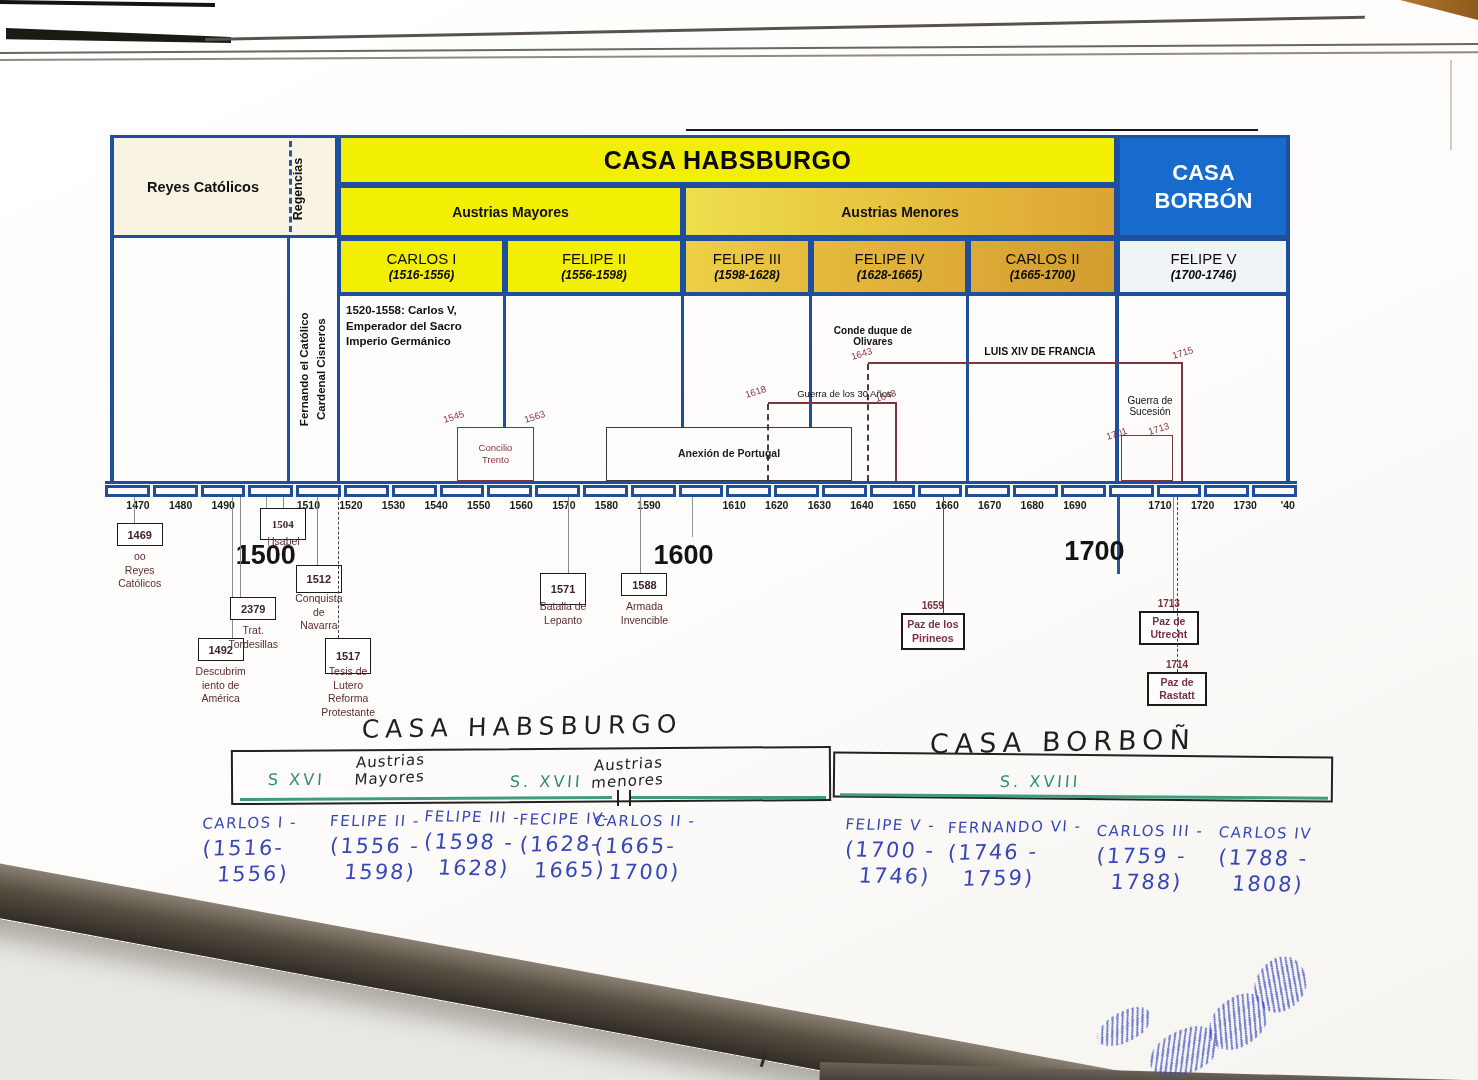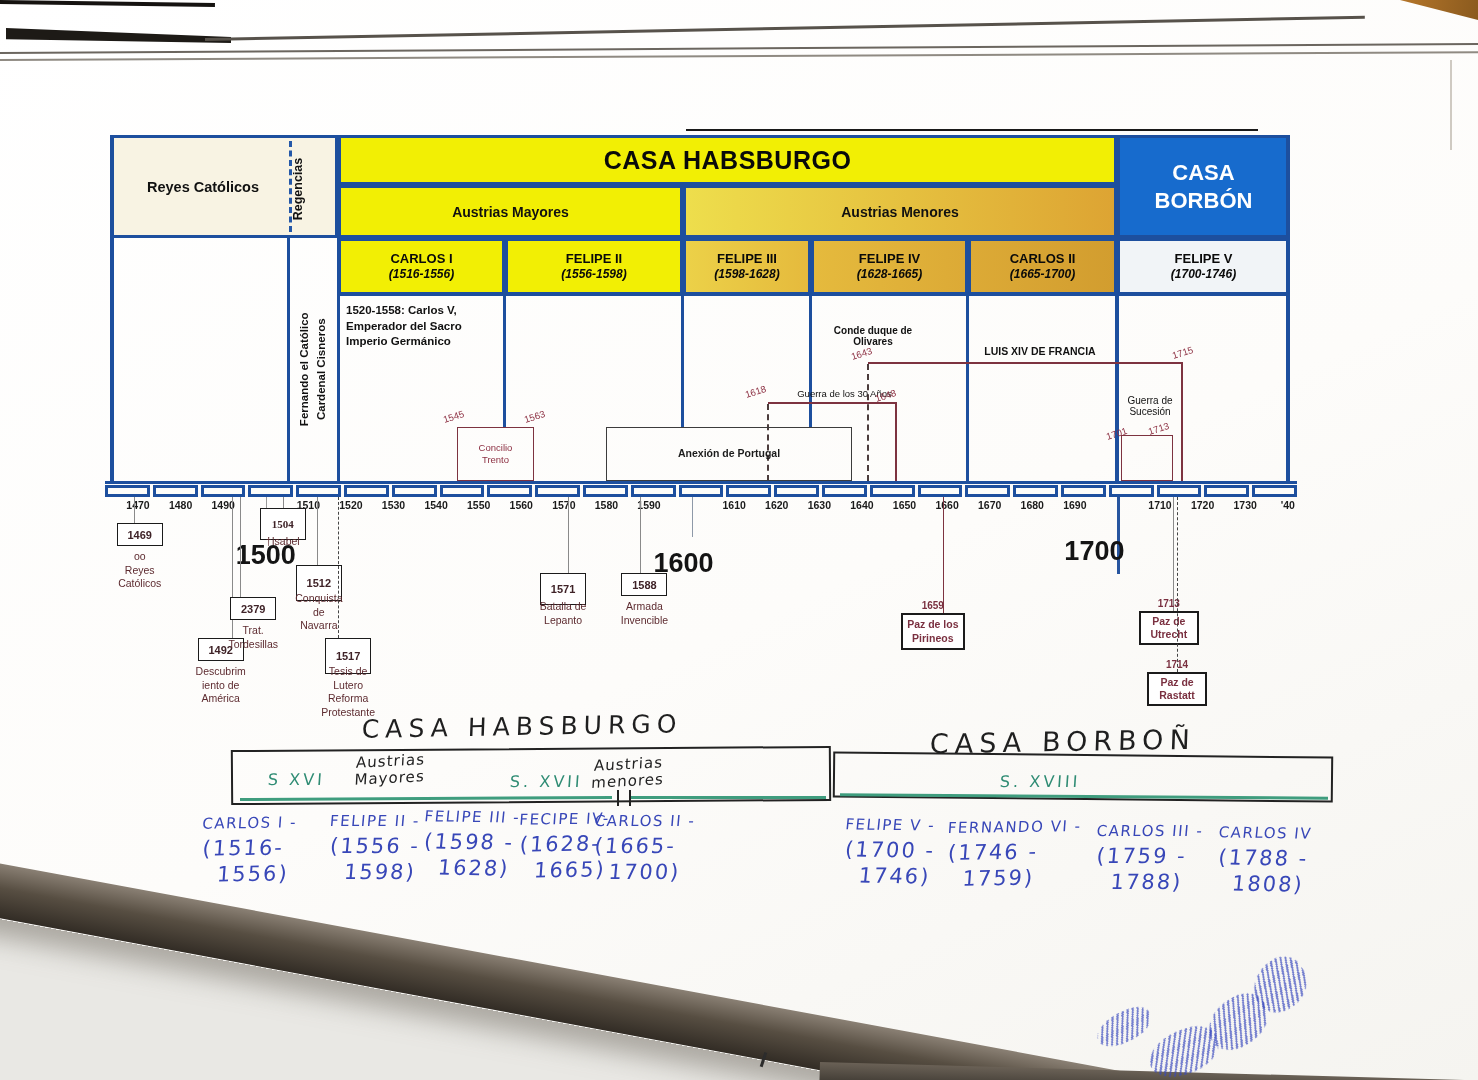--- a/index.html
+++ b/index.html
@@ -18,21 +18,21 @@
              font-weight:bold;color:#111;white-space:nowrap;text-align:center;}
   .c-yellowtitle{left:338px;top:135px;width:779px;height:50px;background:#f2ef04;
                  font-weight:bold;font-size:25px;color:#0a0a0a;letter-spacing:.5px;}
   .c-mayores{left:338px;top:185px;width:345px;height:53px;background:#f2ef04;
              font-weight:bold;font-size:14px;color:#111;}
   .c-menores{left:683px;top:185px;width:434px;height:53px;
              background:linear-gradient(90deg,#eede4c,#dda433);font-weight:bold;font-size:14px;color:#111;}
   .c-borbon{left:1117px;top:135px;width:173px;height:103px;background:#176bcd;
             color:#fff;font-weight:bold;font-size:22px;line-height:1.25;flex-direction:column;}
   .king{top:238px;height:57px;flex-direction:column;line-height:1.25;}
-  .king .kn{font-weight:bold;font-size:13px;color:#0a0a0a;}
+  .king .kn{font-weight:normal;font-size:15px;color:#0a0a0a;}
   .king .kd{font-weight:bold;font-style:italic;font-size:12px;color:#0a0a0a;}
   .k1{left:338px;width:167px;background:#f2ef04;}
   .k2{left:505px;width:178px;background:#f2ef04;}
   .k3{left:683px;width:128px;background:linear-gradient(90deg,#ecd148,#e5ba3d);}
   .k4{left:811px;width:157px;background:linear-gradient(90deg,#e5ba3d,#dcaa36);}
   .k5{left:968px;width:149px;background:linear-gradient(90deg,#dcaa36,#d29d2f);}
   .k6{left:1117px;width:173px;background:#f1f4f7;}
 
   .bluev{position:absolute;width:3px;background:#1d4f9e;}
   .blueh{position:absolute;height:3px;background:#1d4f9e;}
@@ -239,42 +239,42 @@
         <div class="tick" style="left: 989.66px;">1670</div>
         <div class="tick" style="left: 1032.24px;">1680</div>
         <div class="tick" style="left: 1074.83px;">1690</div>
         <div class="tick" style="left: 1159.99px;">1710</div>
         <div class="tick" style="left: 1202.58px;">1720</div>
         <div class="tick" style="left: 1245.16px;">1730</div>
         <div class="tick" style="left: 1287.74px;">'40</div>
         <div class="guide" style="left: 265.749px; top: 497px; height: 40px; width: 1px; background: rgb(154, 154, 154);"></div>
         <div class="century" style="left: 265.749px; top: 540px;">1500</div>
         <div class="guide" style="left: 691.579px; top: 497px; height: 40px; width: 1.5px; background: rgb(142, 153, 168);"></div>
-        <div class="century" style="left: 683.579px; top: 540px; margin-top: 8px;">1600</div>
+        <div class="century" style="left: 683.579px; top: 540px;">1600</div>
         <div class="guide" style="left: 1117.41px; top: 497px; height: 77px; width: 3px; background: rgb(39, 85, 159);"></div>
         <div class="century" style="left: 1094.41px; top: 536px;">1700</div>
         <div class="ev-line" style="left: 133.742px; top: 497px; height: 26px;"></div>
         <div class="ev-box" style="left: 116.742px; top: 523px; width: 46px; height: 23px;">1469</div>
         <div class="ev-label" style="left: 139.742px; top: 550px; width: 90px; margin-left: -45px; transform: none;">oo
 Reyes
 Católicos</div>
         <div class="ev-line" style="left: 231.683px; top: 497px; height: 141px;"></div>
         <div class="ev-box" style="left: 197.683px; top: 638px; width: 46px; height: 23px;">1492</div>
         <div class="ev-label" style="left: 220.683px; top: 665px; width: 90px; margin-left: -45px; transform: none;">Descubrim
 iento de
 América</div>
         <div class="ev-line" style="left: 240.199px; top: 497px; height: 100px;"></div>
         <div class="ev-box" style="left: 230.199px; top: 597px; width: 46px; height: 23px;">2379</div>
         <div class="ev-label" style="left: 253.199px; top: 624px; width: 90px; margin-left: -45px; transform: none;">Trat.
 Tordesillas</div>
         <div class="ev-line" style="left: 282.782px; top: 497px; height: 11px;"></div>
         <div class="ev-box" style="left: 259.782px; top: 508px; width: 46px; height: 32px; font-family: Liberation Serif, serif;">1504</div>
         <div class="ev-label" style="left: 282.782px; top: 535px; width: 90px; margin-left: -45px; transform: none;">†Isabel</div>
         <div class="ev-line" style="left: 316.849px; top: 497px; height: 68px;"></div>
-        <div class="ev-box" style="left: 295.849px; top: 565px; width: 46px; height: 36px;">1512</div>
+        <div class="ev-box" style="left: 295.849px; top: 565px; width: 46px; height: 28px;">1512</div>
         <div class="ev-label" style="left: 318.849px; top: 592px; width: 90px; margin-left: -45px; transform: none;">Conquista
 de
 Navarra</div>
         <div class="ev-line dashed" style="left: 338.14px; top: 497px; height: 141px;"></div>
         <div class="ev-box" style="left: 325.14px; top: 638px; width: 46px; height: 36px;">1517</div>
         <div class="ev-label" style="left: 348.14px; top: 665px; width: 90px; margin-left: -45px; transform: none;">Tesis de
 Lutero
 Reforma
 Protestante</div>
         <div class="ev-line" style="left: 568.088px; top: 497px; height: 76px;"></div>

